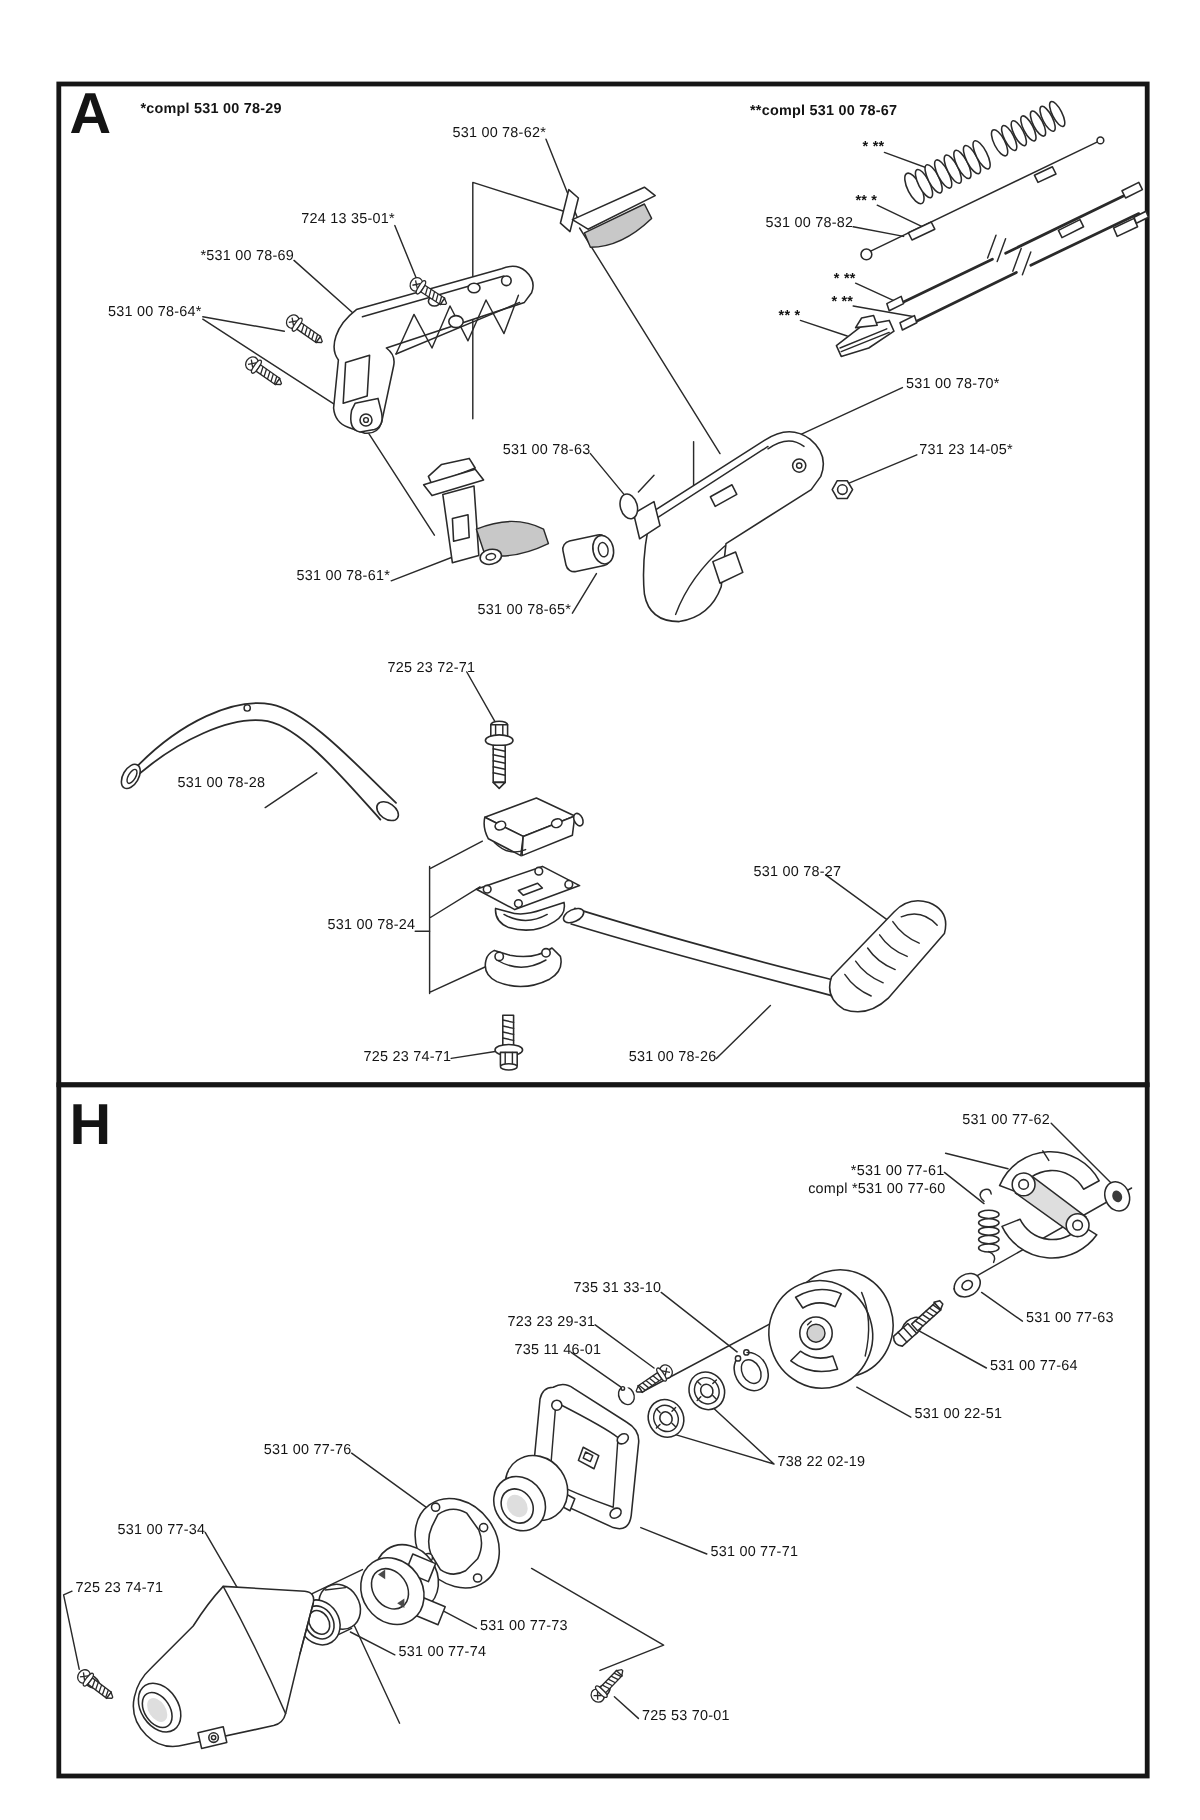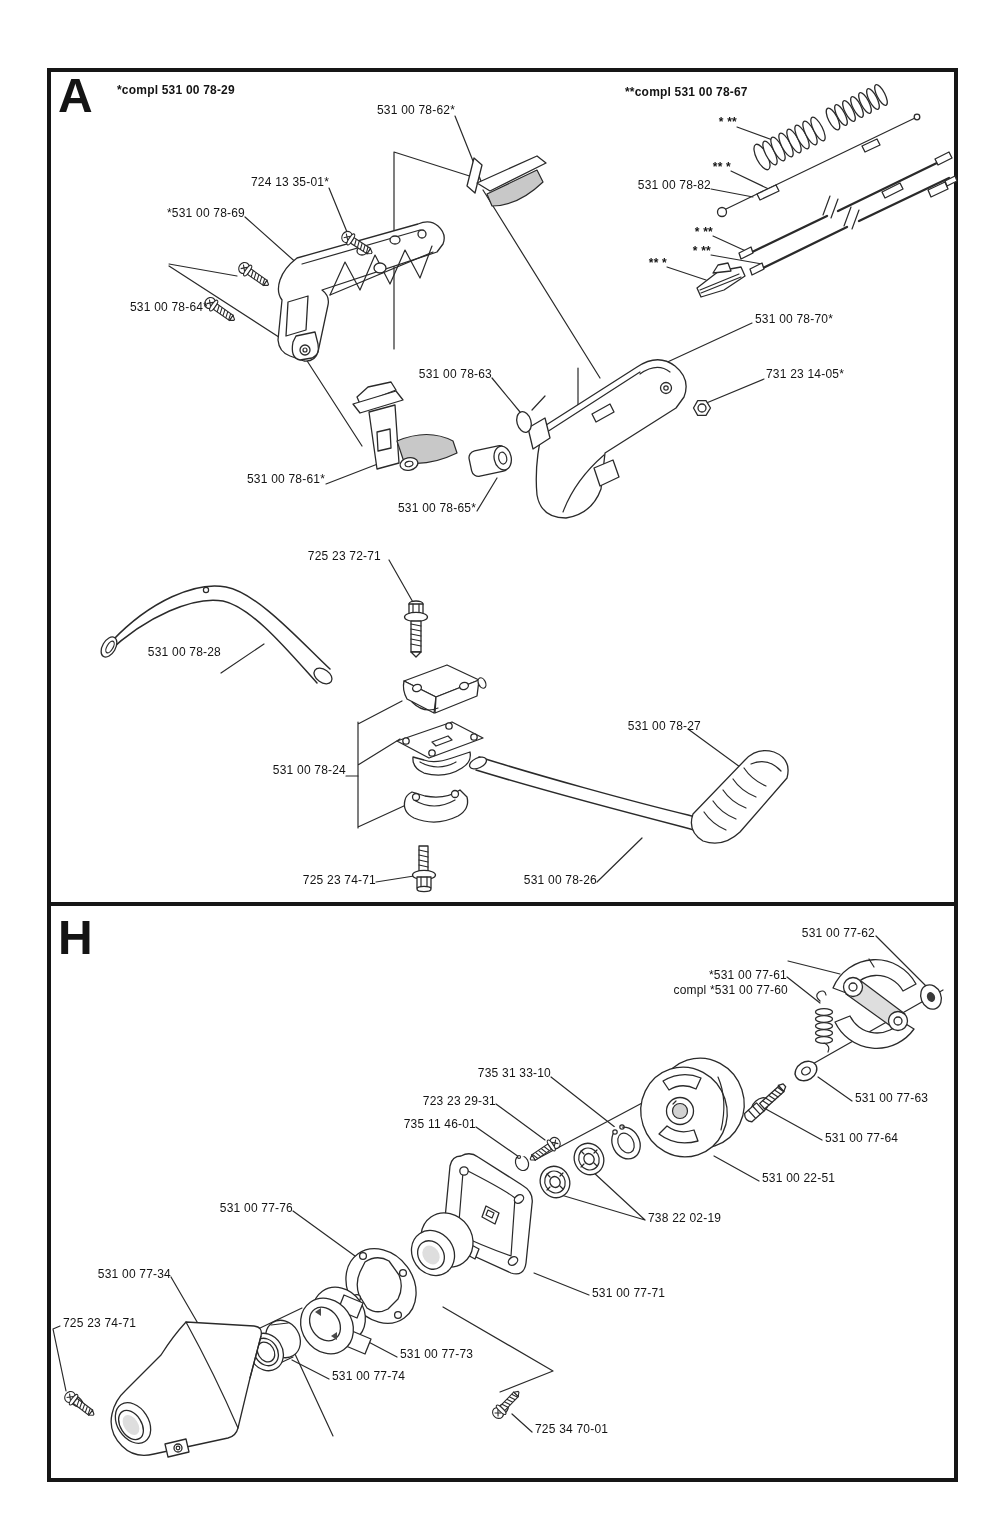--- a/index.html
+++ b/index.html
@@ -367,44 +367,44 @@
   <div class="lbl b" style="left:625px;top:86px;">**compl 531 00 78-67</div>
   <div class="lbl" style="right:545px;top:104px;">531 00 78-62*</div>
   <div class="lbl b" style="right:263px;top:116px;">* **</div>
   <div class="lbl b" style="right:269px;top:161px;">** *</div>
   <div class="lbl" style="right:289px;top:179px;text-align:right;">531 00 78-82</div>
   <div class="lbl b" style="right:287px;top:226px;">* **</div>
   <div class="lbl b" style="right:289px;top:245px;">* **</div>
   <div class="lbl b" style="right:333px;top:257px;">** *</div>
   <div class="lbl" style="right:671px;top:176px;text-align:right;">724 13 35-01*</div>
   <div class="lbl" style="right:755px;top:207px;">*531 00 78-69</div>
-  <div class="lbl" style="right:792px;top:253px;margin-top:48px;">531 00 78-64*</div>
+  <div class="lbl" style="right:832px;top:253px;">531 00 78-64*</div>
   <div class="lbl" style="left:755px;top:313px;">531 00 78-70*</div>
   <div class="lbl" style="left:766px;top:368px;">731 23 14-05*</div>
   <div class="lbl" style="right:508px;top:368px;">531 00 78-63</div>
   <div class="lbl" style="right:675px;top:473px;">531 00 78-61*</div>
   <div class="lbl" style="right:524px;top:502px;">531 00 78-65*</div>
-  <div class="lbl" style="right:619px;top:550px;">725 23 72-71</div>
+  <div class="lbl" style="right:604px;top:550px;">725 23 72-71</div>
   <div class="lbl" style="right:779px;top:646px;">531 00 78-28</div>
   <div class="lbl" style="right:654px;top:764px;">531 00 78-24</div>
   <div class="lbl" style="right:299px;top:720px;">531 00 78-27</div>
   <div class="lbl" style="right:624px;top:874px;">725 23 74-71</div>
   <div class="lbl" style="right:403px;top:874px;">531 00 78-26</div>
 
   <div class="lbl" style="right:125px;top:927px;">531 00 77-62</div>
   <div class="lbl" style="right:212px;top:952px;margin-top:32px;">compl *531 00 77-60</div>
   <div class="lbl" style="right:213px;top:969px;">*531 00 77-61</div>
   <div class="lbl" style="right:449px;top:1067px;">735 31 33-10</div>
   <div class="lbl" style="right:504px;top:1095px;">723 23 29-31</div>
-  <div class="lbl" style="right:524px;top:1118px;margin-left:16px;">735 11 46-01</div>
+  <div class="lbl" style="right:499px;top:1118px;margin-left:16px;">735 11 46-01</div>
   <div class="lbl" style="left:855px;top:1092px;">531 00 77-63</div>
   <div class="lbl" style="left:825px;top:1132px;">531 00 77-64</div>
   <div class="lbl" style="left:762px;top:1172px;">531 00 22-51</div>
   <div class="lbl" style="left:648px;top:1212px;">738 22 02-19</div>
   <div class="lbl" style="right:707px;top:1202px;">531 00 77-76</div>
   <div class="lbl" style="right:829px;top:1268px;">531 00 77-34</div>
   <div class="lbl" style="left:63px;top:1317px;">725 23 74-71</div>
   <div class="lbl" style="left:592px;top:1287px;text-align:right;">531 00 77-71</div>
   <div class="lbl" style="left:400px;top:1348px;">531 00 77-73</div>
   <div class="lbl" style="left:332px;top:1370px;">531 00 77-74</div>
-  <div class="lbl" style="left:535px;top:1423px;">725 34 70-01</div>
+  <div class="lbl" style="left:535px;top:1423px;">725 53 70-01</div>
 
 </div>
 
 </body></html>

